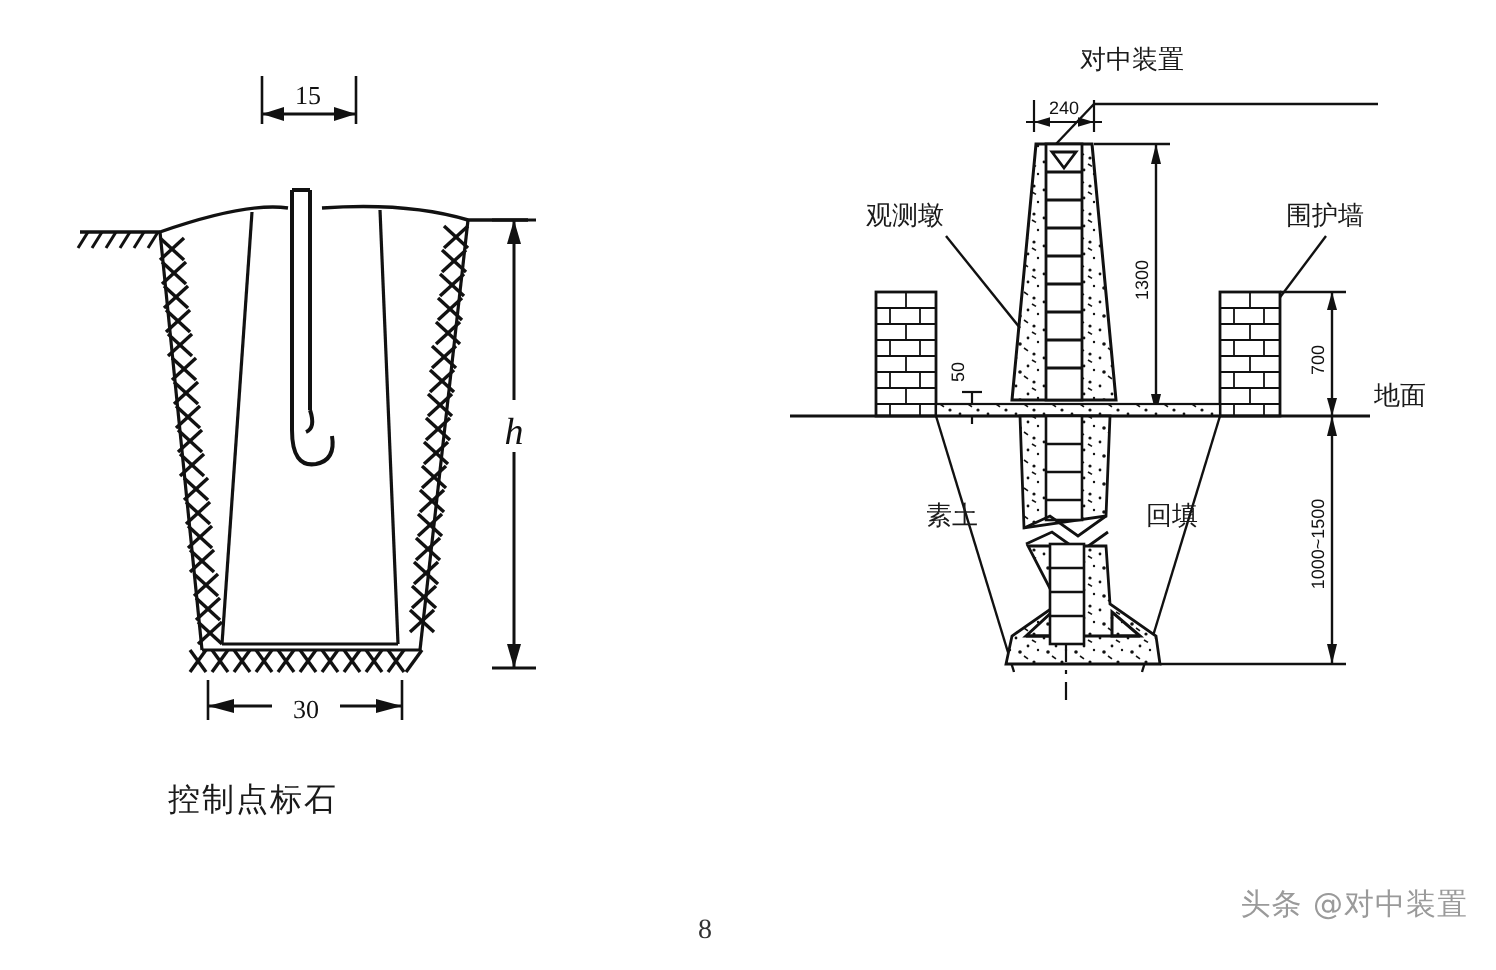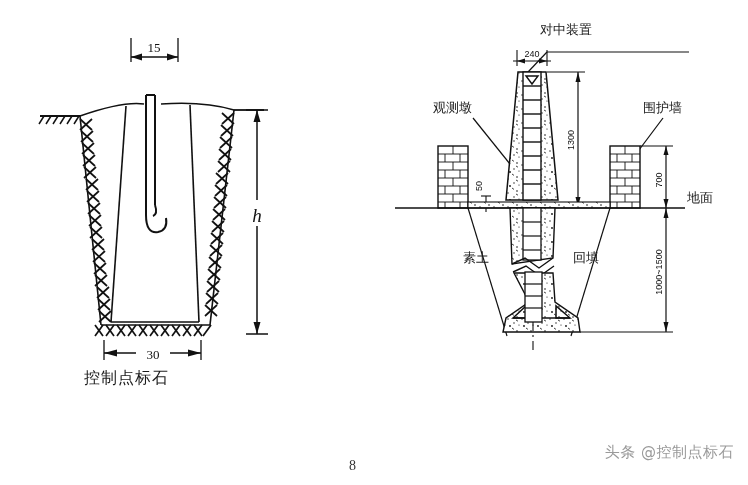--- a/index.html
+++ b/index.html
@@ -15,21 +15,21 @@
   .fig{position:absolute;}
   svg{display:block;}
   .cap{
     position:absolute;
     font-family:"DejaVu Sans","Liberation Sans",sans-serif;
     font-size:16px;
     color:#1a1a1a;
     white-space:nowrap;
     letter-spacing:1px;
   }
-  #cap-left{left:84px;top:368px;}
+  #cap-left{left:84px;top:390px;}
   #cap-right{left:468px;top:390px;}
   #pageno{
     position:absolute;left:349px;top:458px;
     font-family:"Liberation Serif","DejaVu Serif",serif;
     font-size:14px;color:#333;
   }
   #watermark{
     position:absolute;right:14px;top:443px;
     font-family:"DejaVu Sans","Liberation Sans",sans-serif;
     font-size:15px;
@@ -412,15 +412,15 @@
         <path d="M271 332 L268.5 322 L273.5 322 Z" fill="#111"></path>
         <text class="dimsmall" x="267" y="272" text-anchor="middle" transform="rotate(-90 267 272)">1000~1500</text>
       </g>
     </svg>
   </div>
 
   <div class="cap" id="cap-left">控制点标石</div>
 
   <div id="pageno">8</div>
 
-  <div id="watermark">头条 @控制点标石</div>
+  <div id="watermark">头条 @对中装置</div>
 
 </div>
 
 </body></html>

